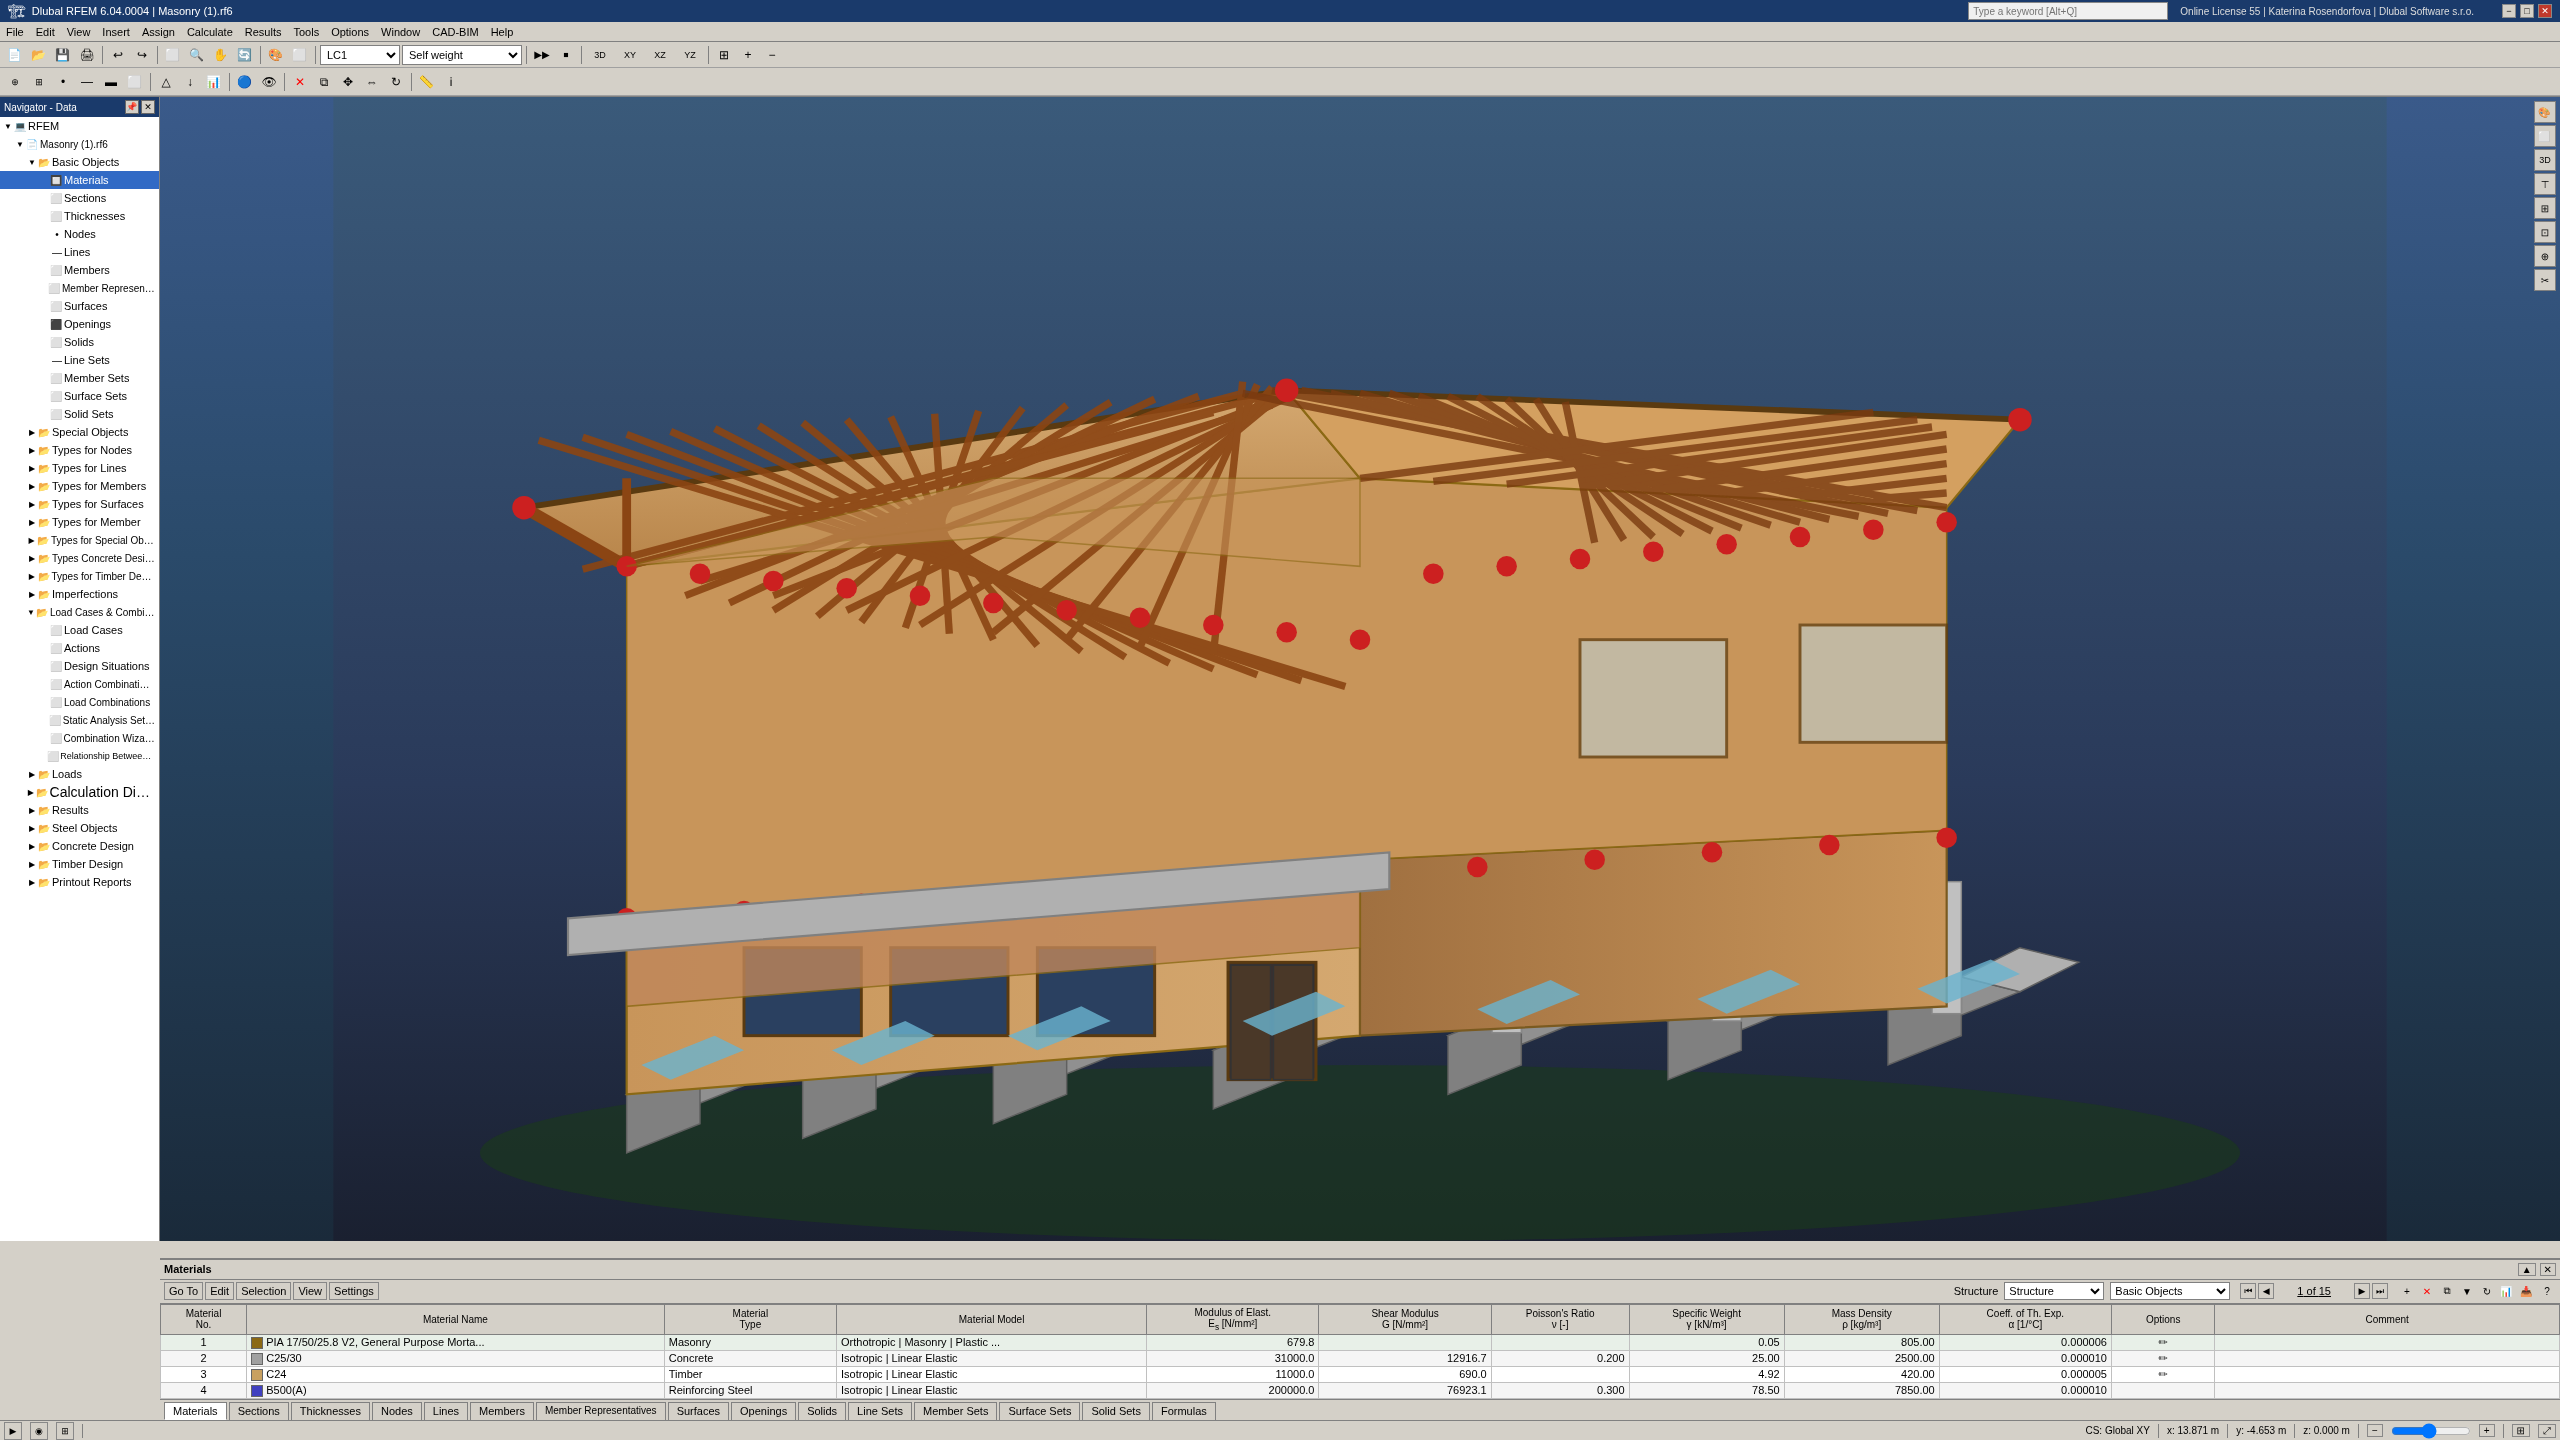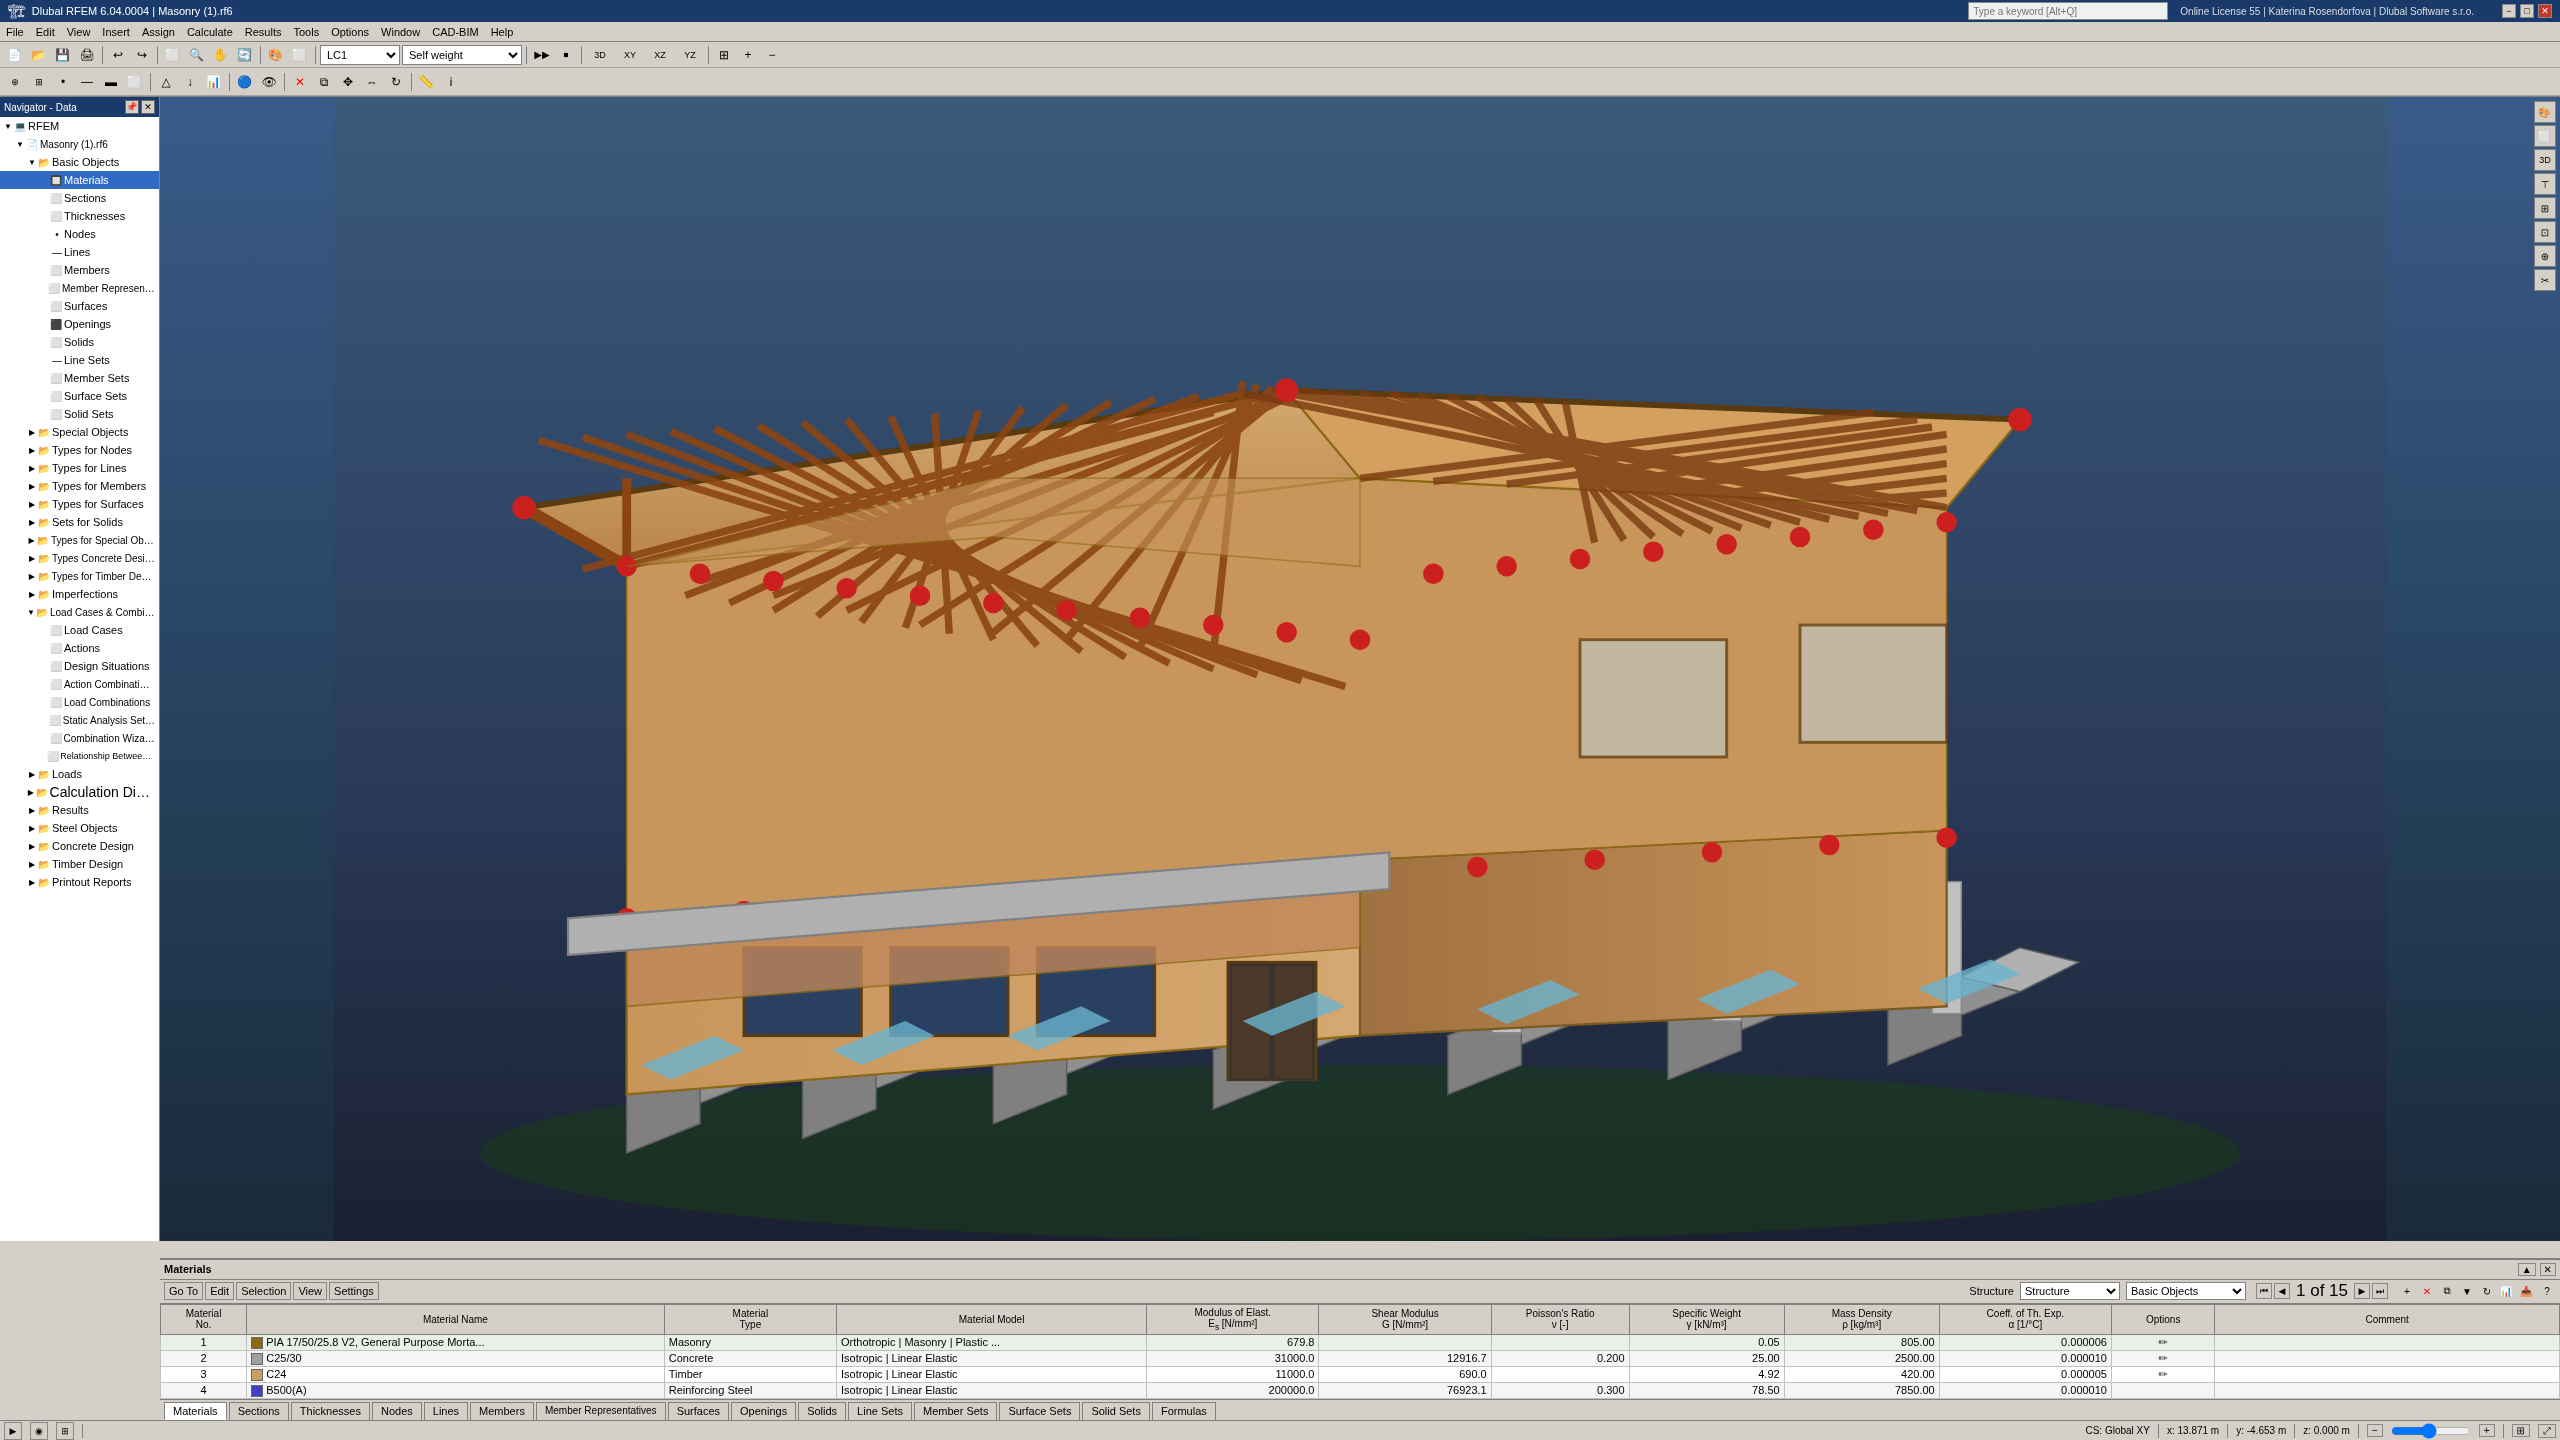--- a/index.html
+++ b/index.html
@@ -325,21 +325,21 @@
 
       <div class="tree-item" style="padding-left:26px;">
         <span class="tree-arrow">▶</span>
         <span class="tree-icon">📂</span>
         <span class="tree-label">Types for Surfaces</span>
       </div>
 
       <div class="tree-item" style="padding-left:26px;">
         <span class="tree-arrow">▶</span>
         <span class="tree-icon">📂</span>
-        <span class="tree-label">Sets for Solids</span>
+        <span class="tree-label">Types for Member</span>
       </div>
 
       <div class="tree-item" style="padding-left:26px;">
         <span class="tree-arrow">▶</span>
         <span class="tree-icon">📂</span>
         <span class="tree-label" style="font-size:10px;">Types for Special Objects</span>
       </div>
 
       <div class="tree-item" style="padding-left:26px;">
         <span class="tree-arrow">▶</span>
@@ -710,21 +710,21 @@
     <select class="panel-dropdown" style="width:100px;">
       <option>Structure</option>
     </select>
     <select class="panel-dropdown" style="width:120px; margin-left:4px;">
       <option>Basic Objects</option>
     </select>
 
     <div style="display:flex; align-items:center; gap:2px; margin-left:8px;">
       <button style="width:16px;height:16px;border:1px solid #888;background:#d4d0c8;font-size:9px;cursor:pointer;">⏮</button>
       <button style="width:16px;height:16px;border:1px solid #888;background:#d4d0c8;font-size:9px;cursor:pointer;">◀</button>
-      <span style="font-size:17px;margin:0 4px;">
+      <span style="font-size:11px;margin:0 21px;text-decoration:underline;">
         <span>1</span> of <span>15</span>
       </span>
       <button style="width:16px;height:16px;border:1px solid #888;background:#d4d0c8;font-size:9px;cursor:pointer;">▶</button>
       <button style="width:16px;height:16px;border:1px solid #888;background:#d4d0c8;font-size:9px;cursor:pointer;">⏭</button>
     </div>
 
     <div style="display:flex; gap:2px; margin-left:8px;">
       <button class="panel-tb-btn">+</button>
       <button class="panel-tb-btn" style="color:red;">✕</button>
       <button class="panel-tb-btn">⧉</button>

